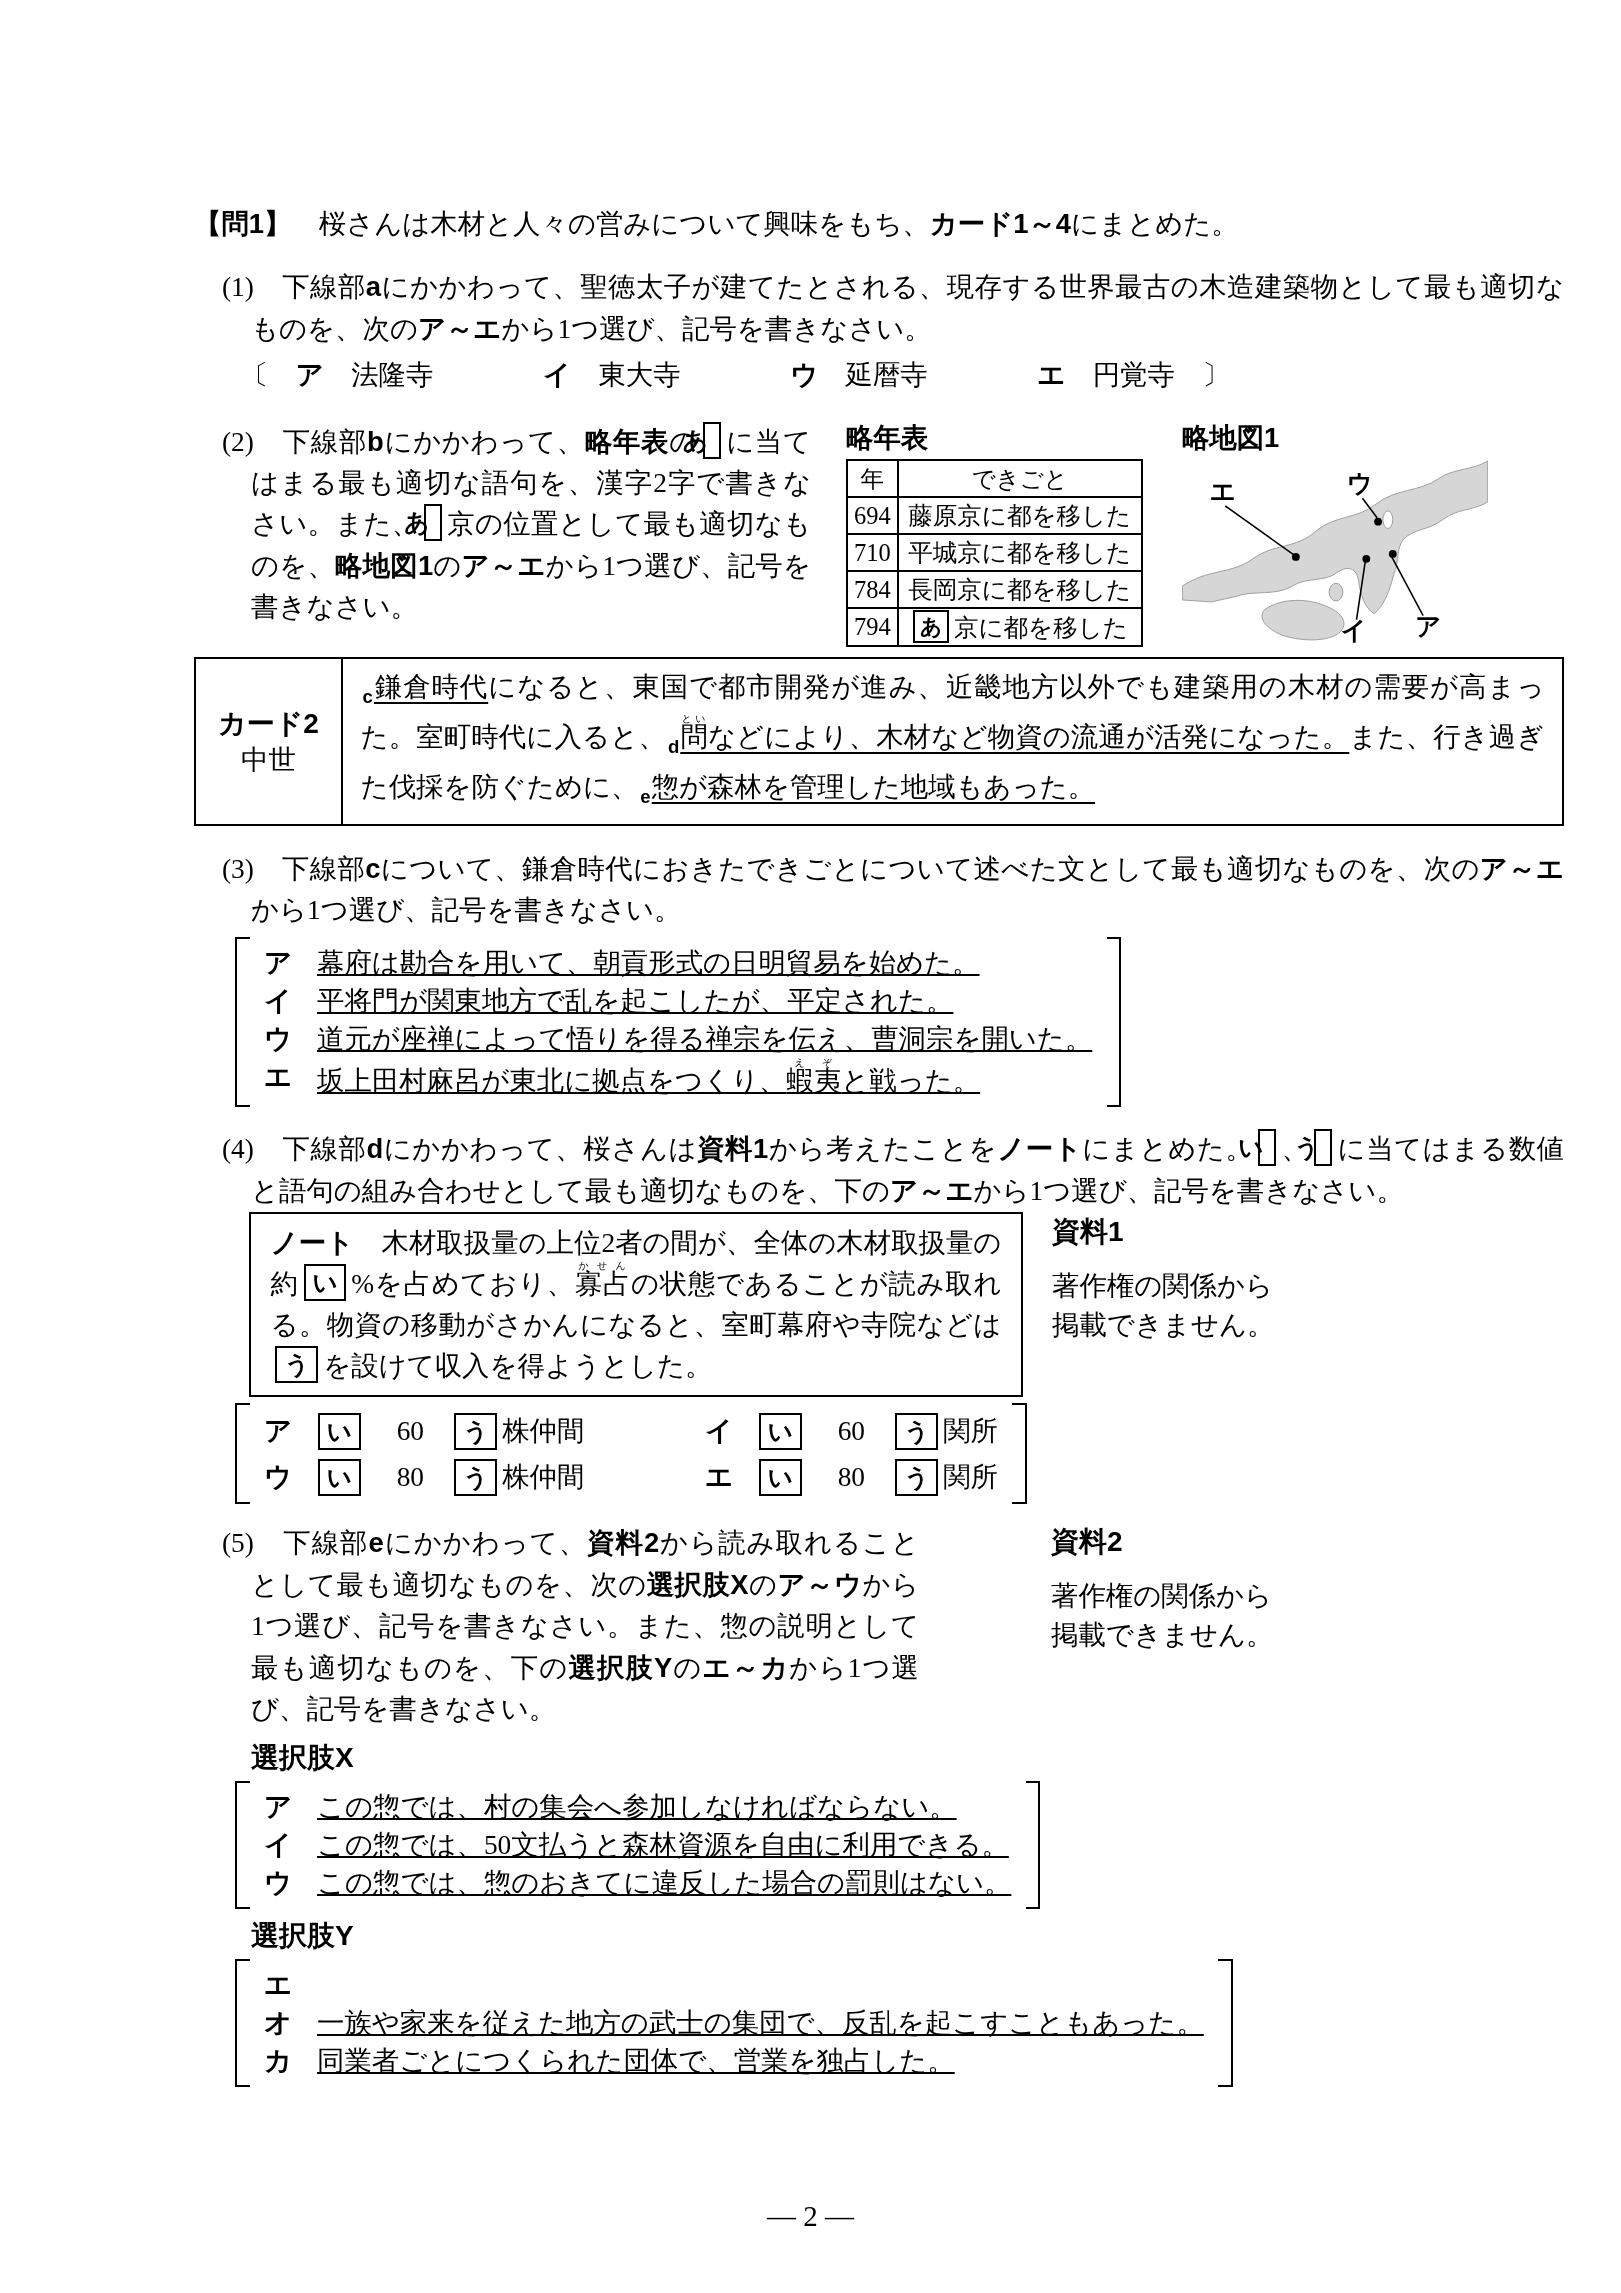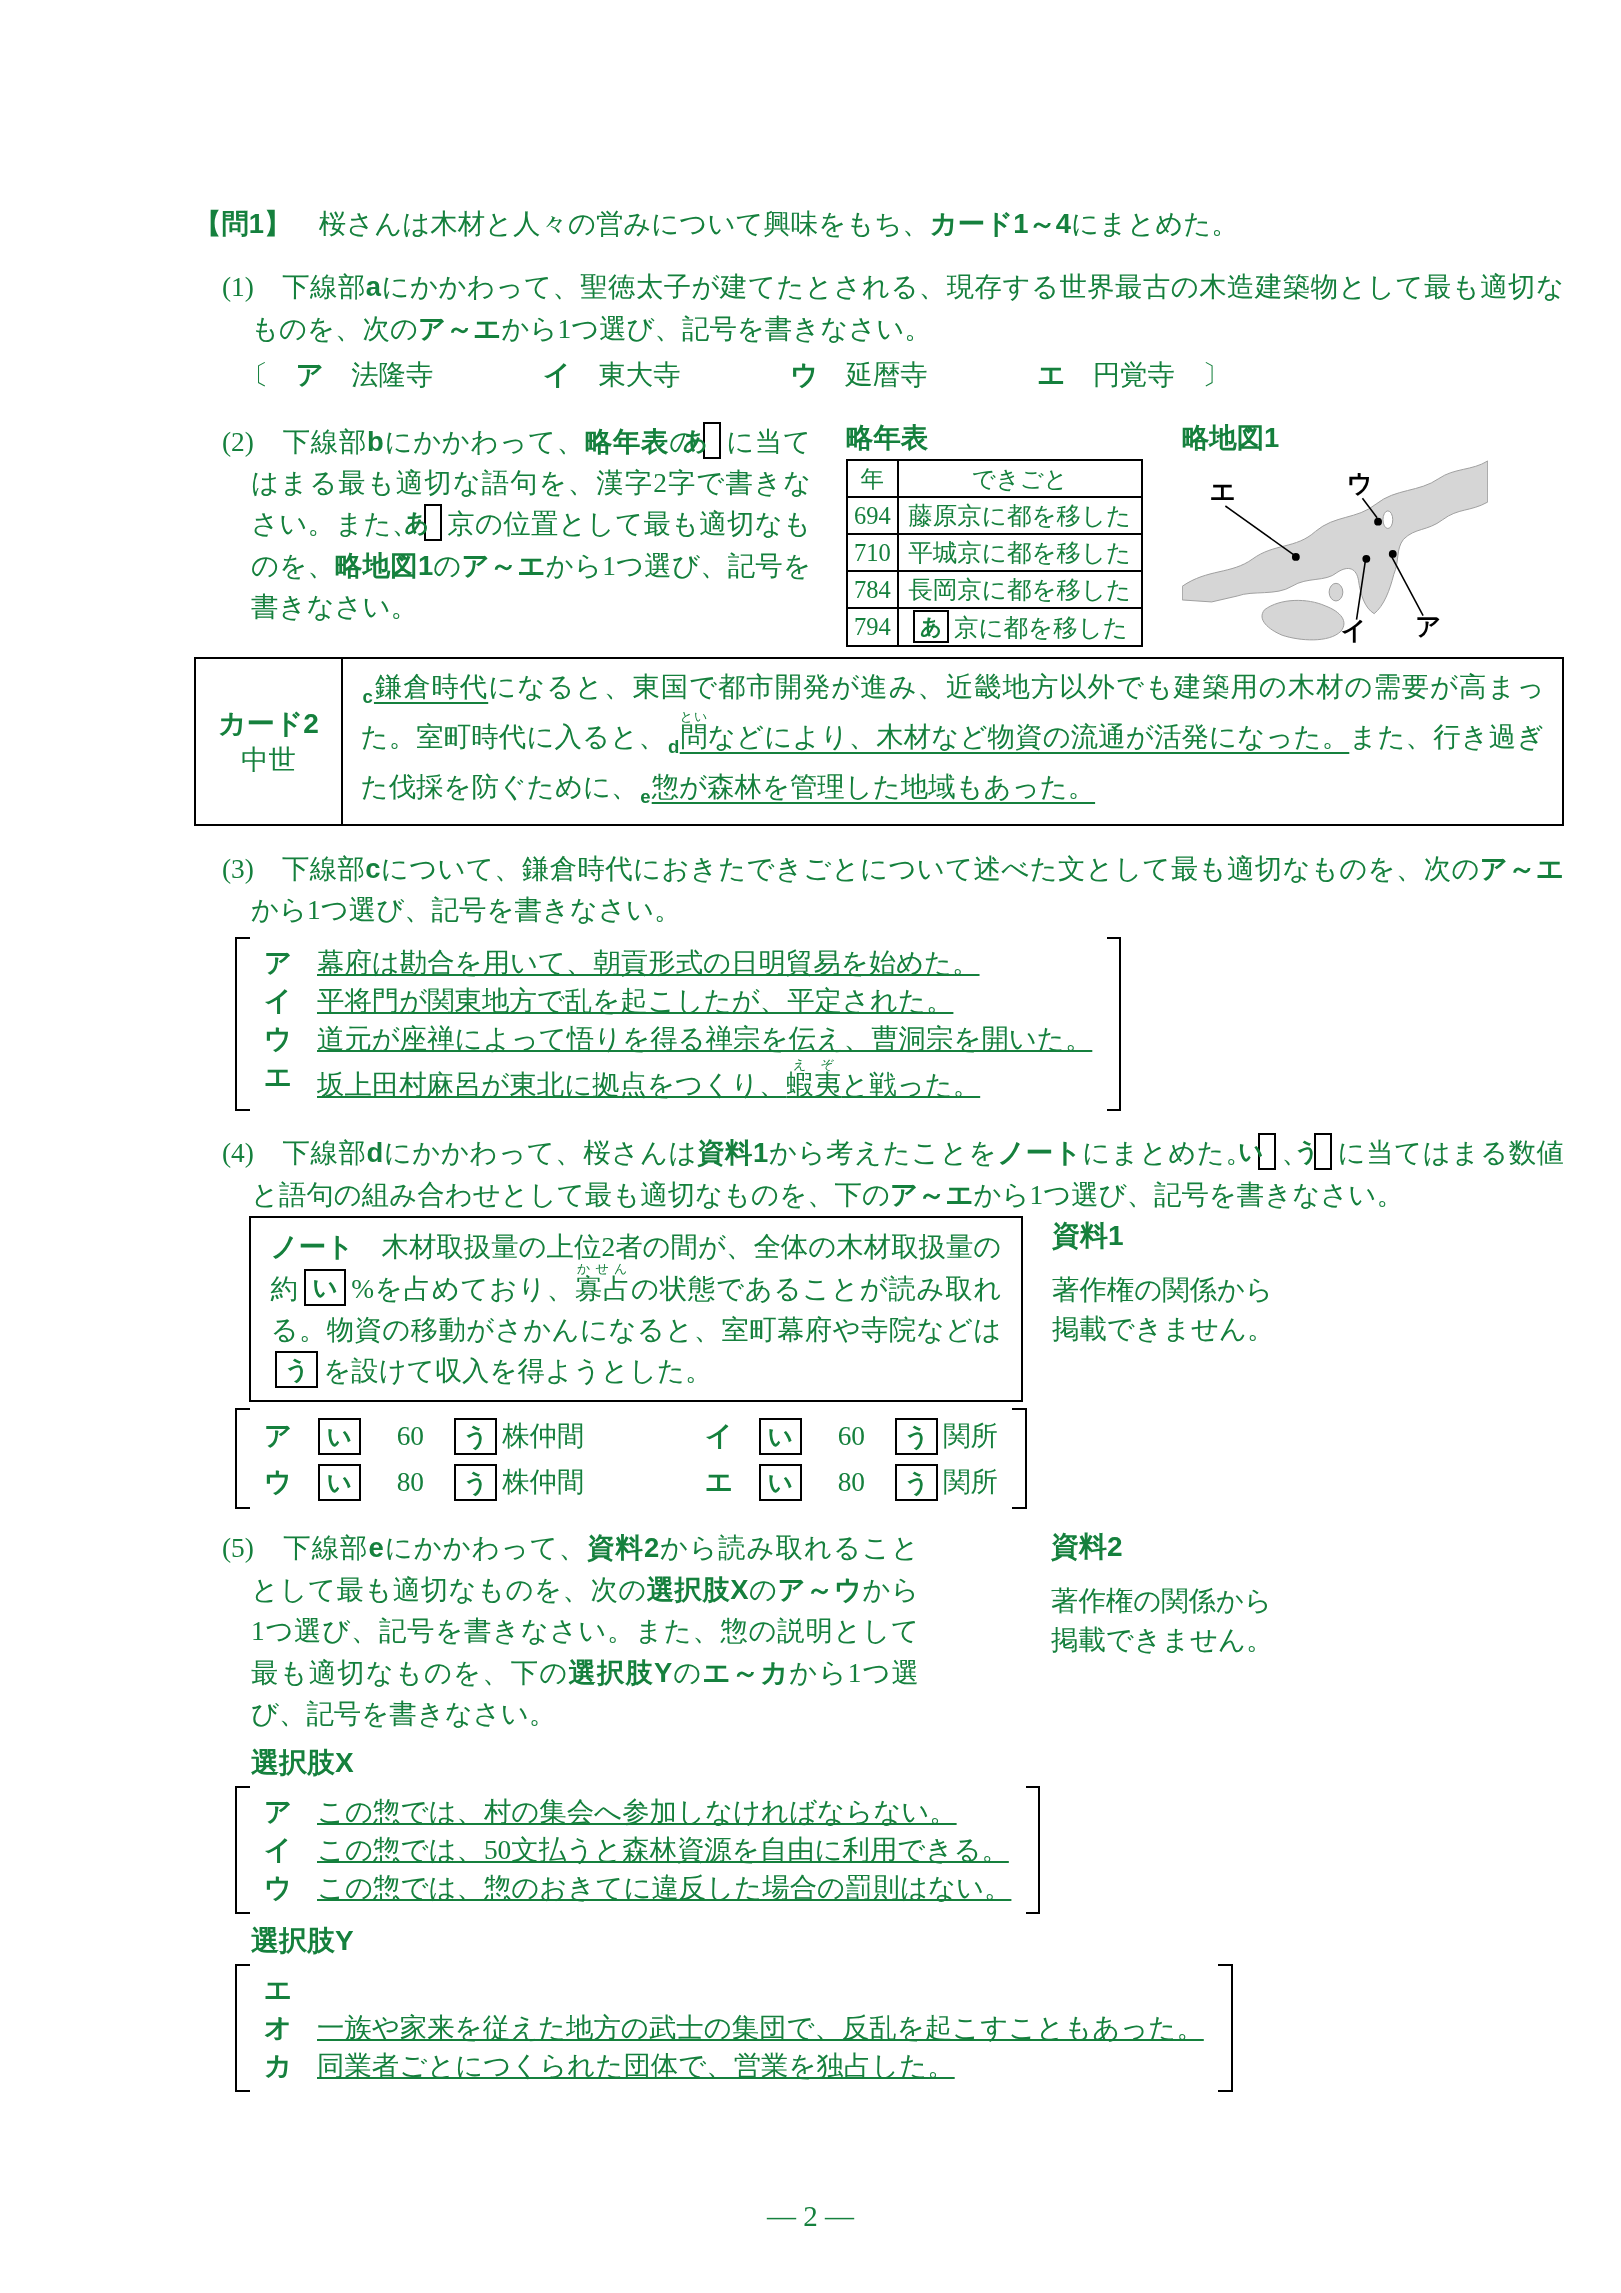--- a/index.html
+++ b/index.html
@@ -1,40 +1,40 @@
 <!DOCTYPE html>
 <html><head>
 <meta charset="utf-8">
 <style>
   * { box-sizing: border-box; }
   html,body { margin:0; padding:0; background:#ffffff; }
   .page {
     position:relative; width:1621px; height:2294px; background:#ffffff;
-    color:#15803d; font-family:"Liberation Serif","DejaVu Serif",serif; font-size:27.4px;
+    color:#000000; font-family:"Liberation Serif","DejaVu Serif",serif; font-size:27.4px;
     overflow:hidden;
   }
   .content { padding:204px 57px 0 194px; }
 
   b { font-family:"Liberation Sans","DejaVu Sans",sans-serif; font-weight:bold; }
   .blk-title, .card-title, .sel-title, .cl, .source-title {
     font-family:"Liberation Sans","DejaVu Sans",sans-serif; font-weight:bold;
   }
 
   .q-header { line-height:39px; }
 
   
   .card { display:flex; border:2.9px solid #000; margin-top:9.8px; }
   .card-side { flex:0 0 147px; border-right:2.5px solid #000; display:flex; flex-direction:column; align-items:center; justify-content:center; line-height:37px; padding:7.8px 0; }
   .card-title { font-size:28px; }
   .card-era { font-size:27.4px; }
   .card-body { flex:1; padding:7.8px 17.6px; line-height:40px; text-align:justify; }
 
   .mk { font-family:"Liberation Sans","DejaVu Sans",sans-serif; font-weight:bold; font-size:18.6px; vertical-align:-6.9px; margin:0 1px 0 2px; }
   .ul { text-decoration:underline; text-underline-offset:5.9px; text-decoration-thickness:1.5px; }
-  ruby rt { font-size:13px; letter-spacing:1px; }
+  ruby rt { font-size:10px; letter-spacing:1px; }
 
   .box { display:inline-block; border:2px solid #000; padding:0 6.9px; margin:0 4.9px; font-family:"Liberation Sans","DejaVu Sans",sans-serif; font-weight:bold; font-size:24.5px; line-height:33px; vertical-align:2px; }
   .box.small { font-size:21.6px; line-height:29px; padding:0 4.9px; }
 
   .qtext { margin-top:21.6px; padding-left:57px; text-indent:-29px; line-height:41px; text-align:justify; }
   .q1-opts { margin-top:3.9px; padding-left:47px; line-height:43px; }
 
   
   .q2-row { display:flex; margin-top:24px; align-items:flex-start; }
   .q2-row .qtext { margin-top:0; flex:0 0 617px; width:617px; }

